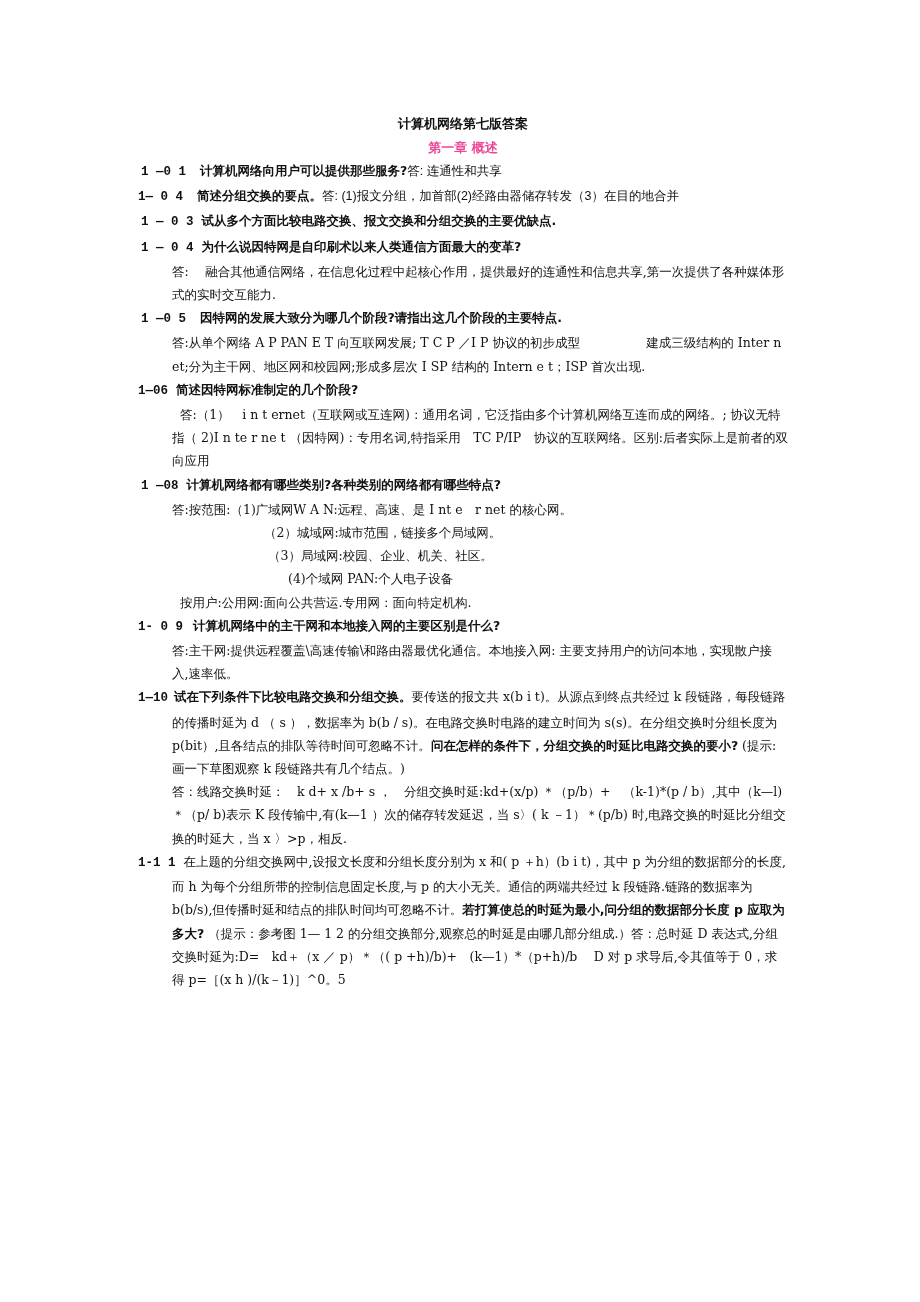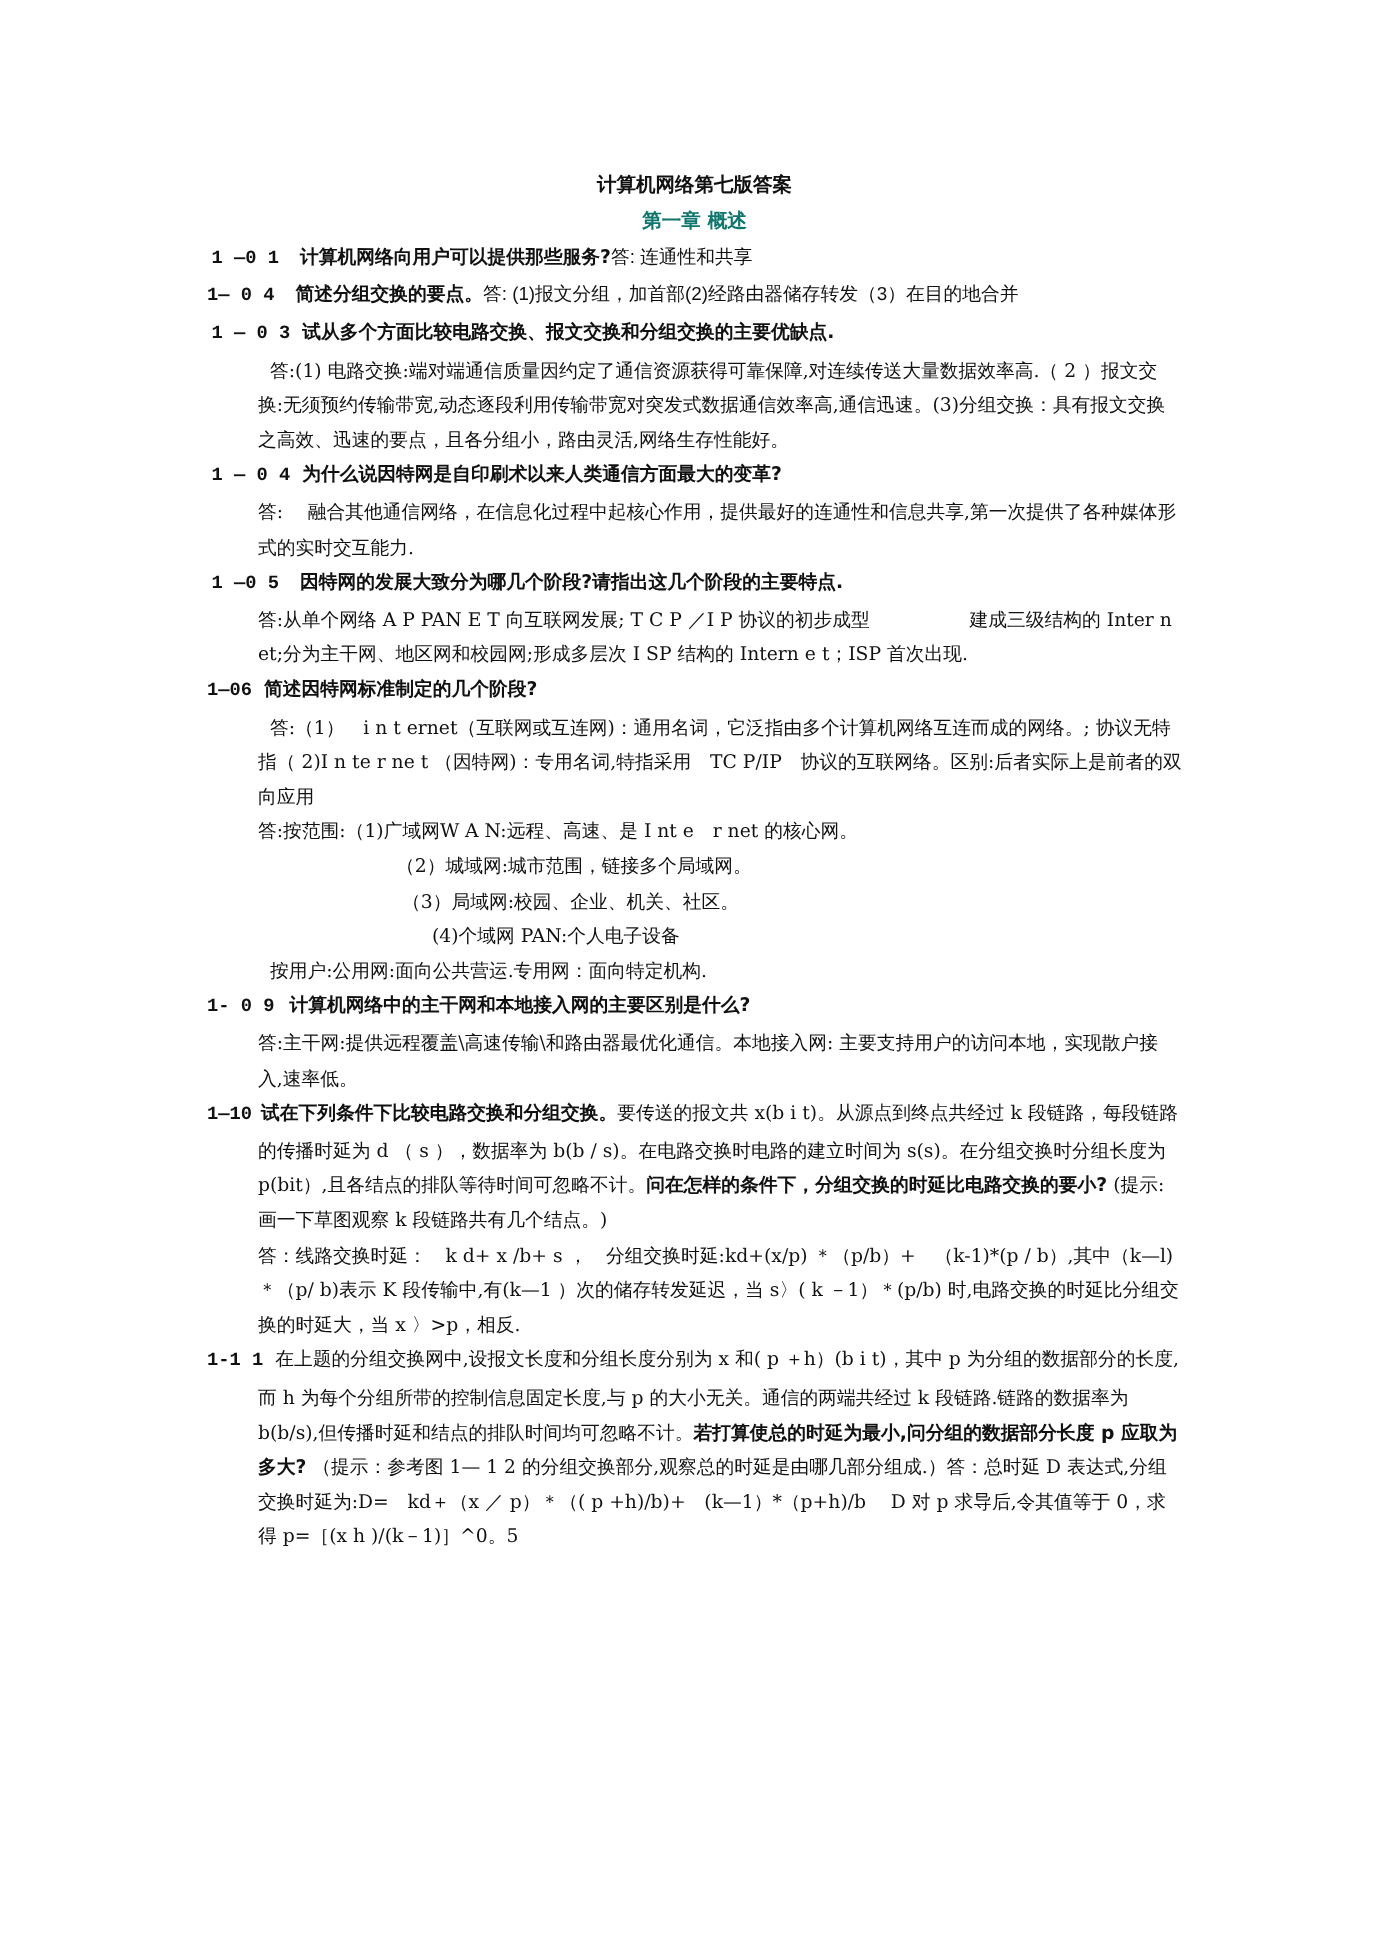--- a/index.html
+++ b/index.html
@@ -11,21 +11,21 @@
     .page {
       position: absolute; left: 138px; top: 112px; width: 650px;
       font-size: 12.5px; line-height: 23.2px;
     }
     .doc-title {
       text-align: center; font-weight: bold; font-size: 13px;
       font-family: "DejaVu Sans", "Liberation Sans", sans-serif;
       height: 24px; line-height: 24px;
     }
     .chapter-title {
-      text-align: center; font-weight: bold; font-size: 13px; color: #0f766e;
+      text-align: center; font-weight: bold; font-size: 13px; color: #ec4899;
       font-family: "DejaVu Sans", "Liberation Sans", sans-serif;
       height: 23px; line-height: 23px;
     }
     .q { margin: 0; }
     .q-head { font-weight: bold; font-family: "DejaVu Sans", "Liberation Sans", sans-serif; }
     .q-num { font-weight: bold; font-family: Liberation Mono, monospace; margin-right: 10px; }
     .q-inline-ans { font-weight: normal; font-family: Liberation Sans, sans-serif; }
     .ans { padding-left: 34px; margin: 0; }
     .ans.indent-first { text-indent: 8px; }
     .bold { font-weight: bold; font-family: "DejaVu Sans", "Liberation Sans", sans-serif; }
@@ -49,41 +49,44 @@
 
   <p class="q">
     <span class="q-num">1— 0 4</span>
     <span class="q-head">简述分组交换的要点。</span><span class="q-inline-ans">答: (1)报文分组，加首部(2)经路由器储存转发（3）在目的地合并</span>
   </p>
 
   <p class="q" style="padding-left:3px;">
     <span class="q-num" style="margin-right:4px;">1 — 0 3</span>
     <span class="q-head">试从多个方面比较电路交换、报文交换和分组交换的主要优缺点.</span>
   </p>
-  <p class="ans indent-first">答:(1) 电路交换:端对端通信质量因约定了通信资源获得可靠保障,对连续传送大量数据效率高.（ 2 ）报文交换:无须预约传输带宽,动态逐段利用传输带宽对突发式数据通信效率高,通信迅速。(3)分组交换：具有报文交换之高效、迅速的要点，且各分组小，路由灵活,网络生存性能好。</p>
 
   <p class="q" style="padding-left:3px;">
     <span class="q-num" style="margin-right:4px;">1 — 0 4</span>
     <span class="q-head">为什么说因特网是自印刷术以来人类通信方面最大的变革?</span>
   </p>
   <p class="ans">答:　 融合其他通信网络，在信息化过程中起核心作用，提供最好的连通性和信息共享,第一次提供了各种媒体形式的实时交互能力.</p>
 
   <p class="q" style="padding-left:3px;">
     <span class="q-num">1 —0 5</span>
     <span class="q-head">因特网的发展大致分为哪几个阶段?请指出这几个阶段的主要特点.</span>
   </p>
   <p class="ans">答:从单个网络 A P PAN E T 向互联网发展; T C P ／I P 协议的初步成型　　　　　 建成三级结构的 Inter n et;分为主干网、地区网和校园网;形成多层次 I SP 结构的 Intern e t；ISP 首次出现.</p>
 
   <p class="q">
     <span class="q-num" style="margin-right:4px;">1—06</span>
     <span class="q-head">简述因特网标准制定的几个阶段?</span>
   </p>
 
   <p class="ans indent-first">答:（1）　i n t ernet（互联网或互连网)：通用名词，它泛指由多个计算机网络互连而成的网络。; 协议无特指（ 2)I n te r ne t （因特网)：专用名词,特指采用　TC P/IP　协议的互联网络。区别:后者实际上是前者的双向应用</p>
 
+  <p class="q" style="padding-left:3px;">
+    <span class="q-num" style="margin-right:4px;">1 —08</span>
+    <span class="q-head">计算机网络都有哪些类别?各种类别的网络都有哪些特点?</span>
+  </p>
   <p class="ans">答:按范围:（1)广域网W A N:远程、高速、是 I nt e　r net 的核心网。</p>
   <p class="sub1" style="margin:0;">（2）城域网:城市范围，链接多个局域网。</p>
   <p class="sub2" style="margin:0;">（3）局域网:校园、企业、机关、社区。</p>
   <p class="sub3" style="margin:0;">(4)个域网 PAN:个人电子设备</p>
   <p class="sub-user" style="margin:0;">按用户:公用网:面向公共营运.专用网：面向特定机构.</p>
 
   <p class="q">
     <span class="q-num" style="margin-right:6px;">1- 0 9</span>
     <span class="q-head">计算机网络中的主干网和本地接入网的主要区别是什么?</span>
   </p>

